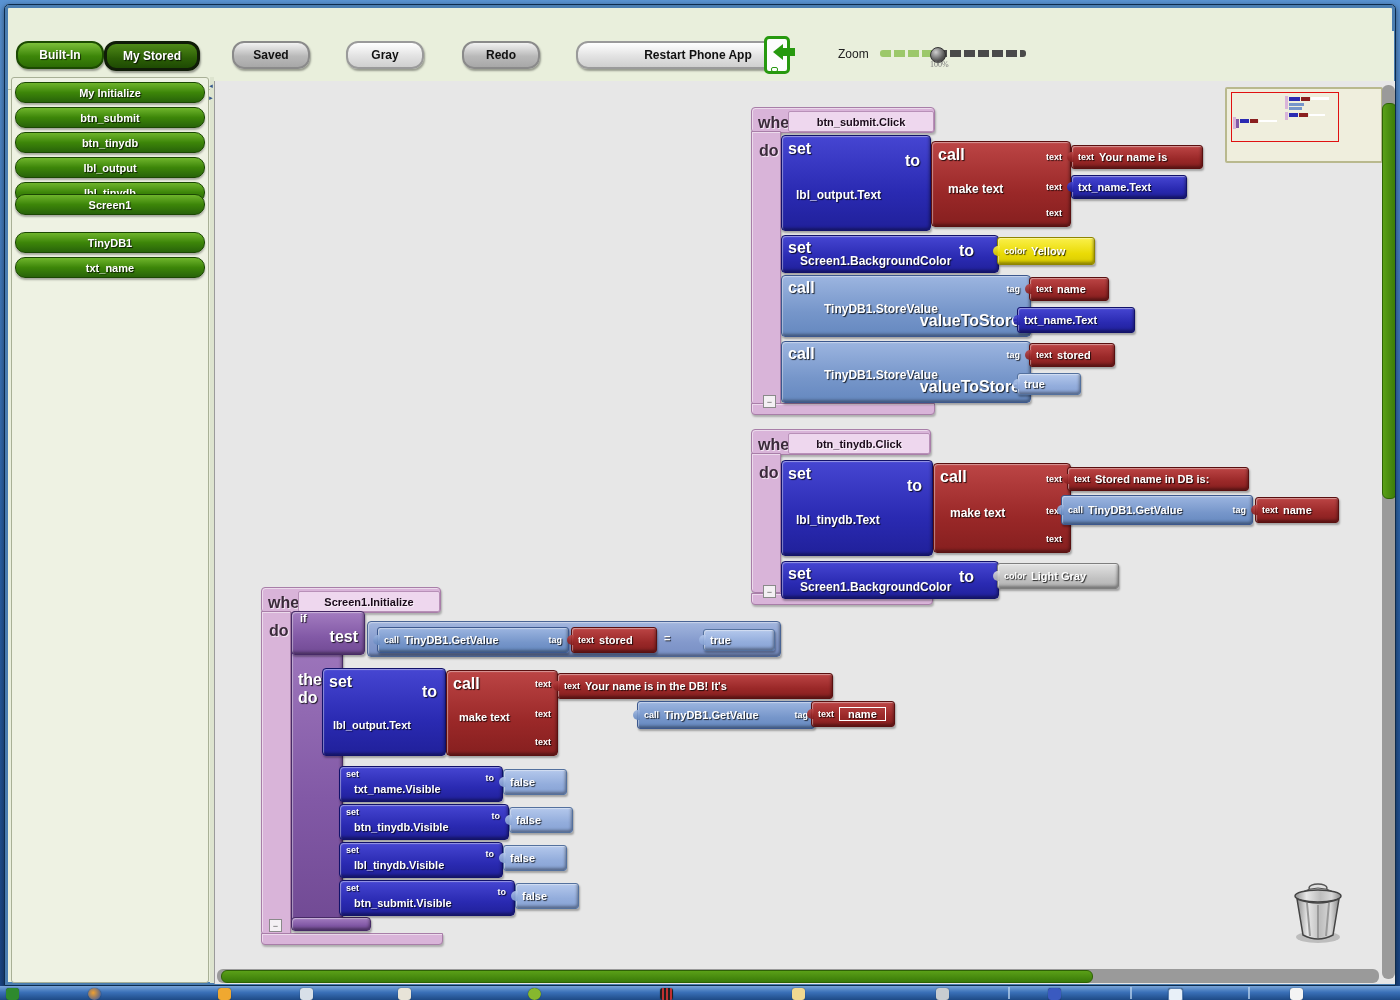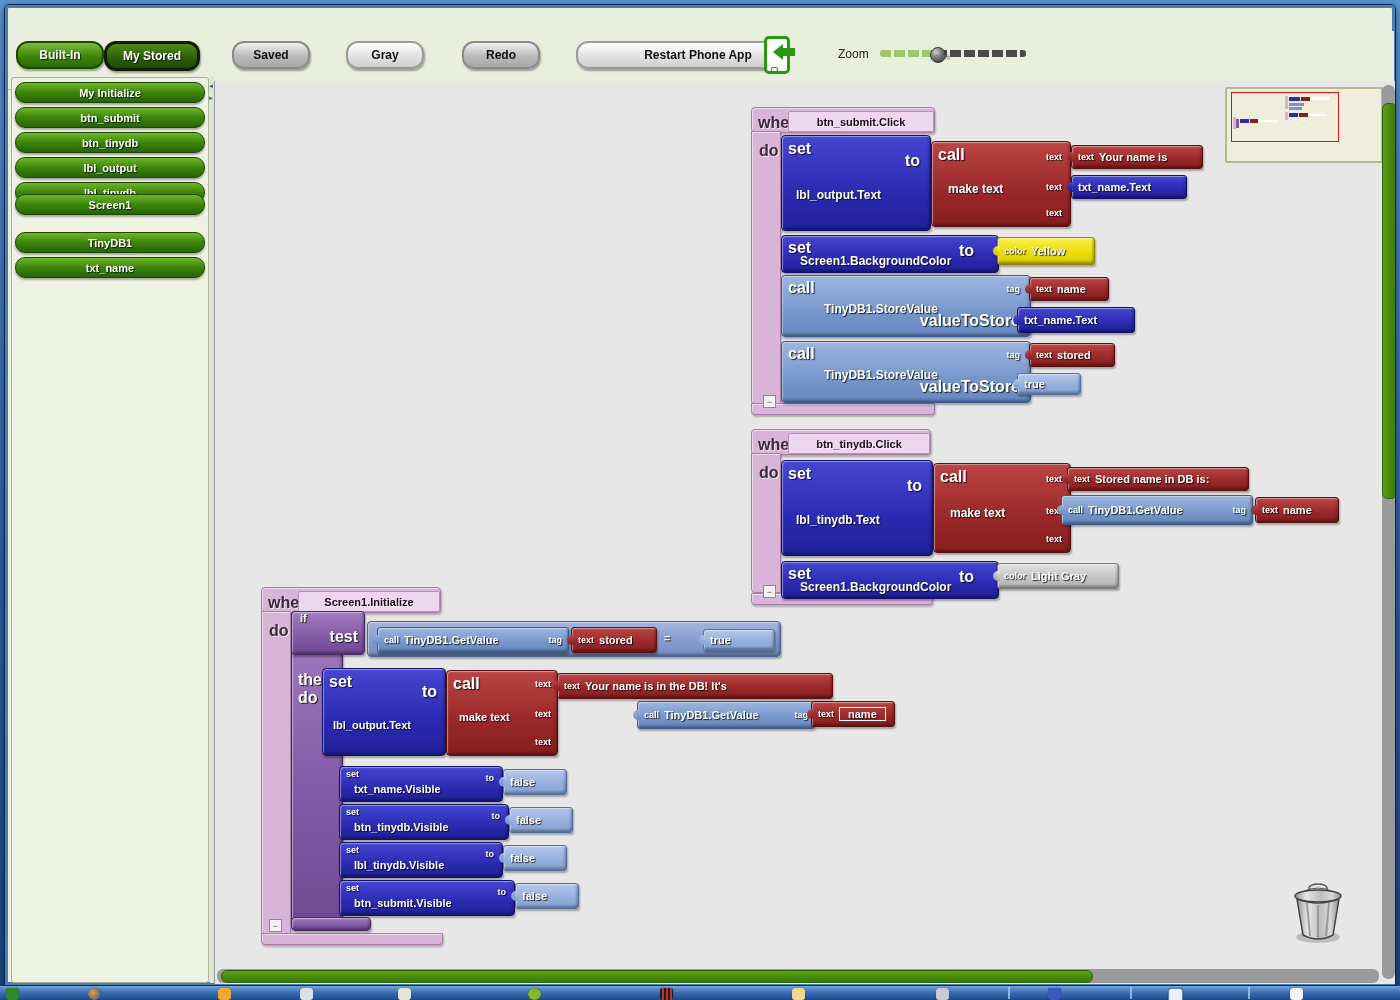--- a/index.html
+++ b/index.html
@@ -113,21 +113,21 @@
     <div class="phone" style="left:756px;top:5px;"></div>
     <div class="phone-arrow-stem" style="left:774px;top:17px;"></div>
     <div class="phone-arrow-head" style="left:765px;top:13px;"></div>
 
     <span class="zoomlabel" style="left:830px;top:16px;">Zoom</span>
     <div class="slider-track" style="left:872px;top:19px;width:146px;">
       <div class="seg-green" style="width:56px;"></div>
       <div class="seg-dark" style="left:56px;width:90px;"></div>
     </div>
     <div class="slider-thumb" style="left:922px;top:16px;"></div>
-    <span class="zoompct" style="left:922px;top:22px;">100%</span>
+    <span class="zoompct" style="left:922px;top:29px;font-family:Liberation Serif, serif;">100%</span>
   </div>
 
   <div class="b" id="sidebar">
     <div class="side-pill" style="top:4px;">My Initialize</div>
     <div class="side-pill" style="top:29px;">btn_submit</div>
     <div class="side-pill" style="top:54px;">btn_tinydb</div>
     <div class="side-pill" style="top:79px;">lbl_output</div>
     <div class="side-pill" style="top:104px;">lbl_tinydb</div>
     <div class="side-pill" style="top:116px;">Screen1</div>
     <div class="side-pill" style="top:154px;">TinyDB1</div>

